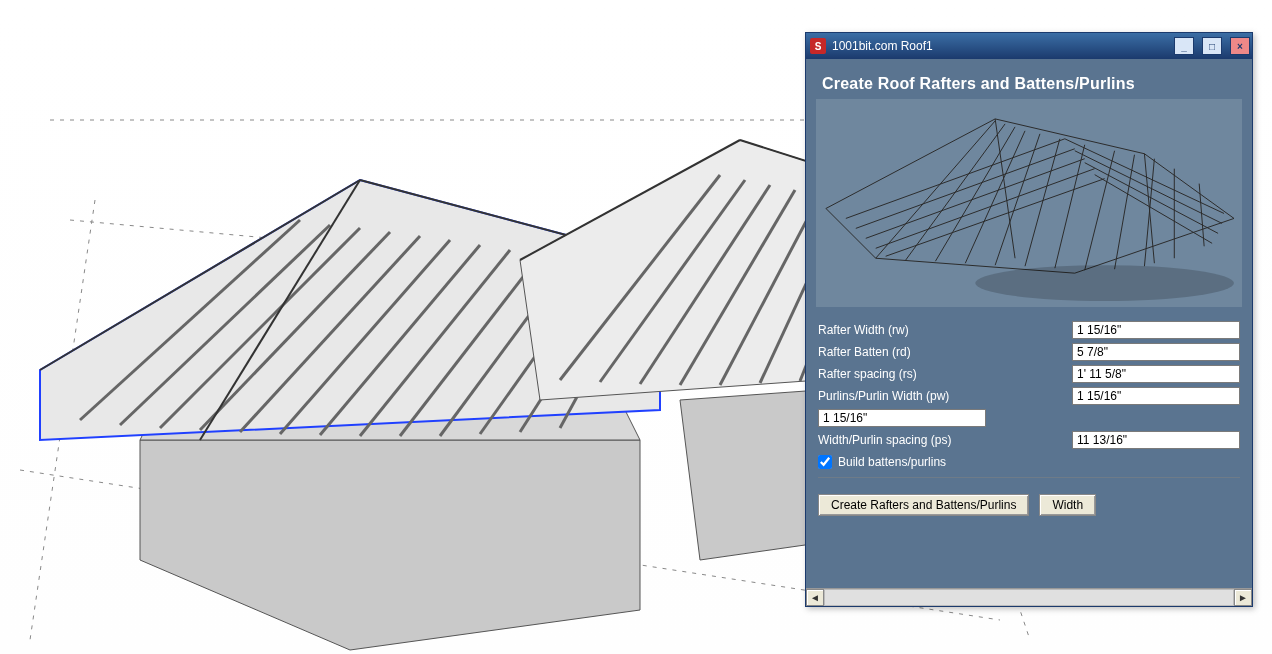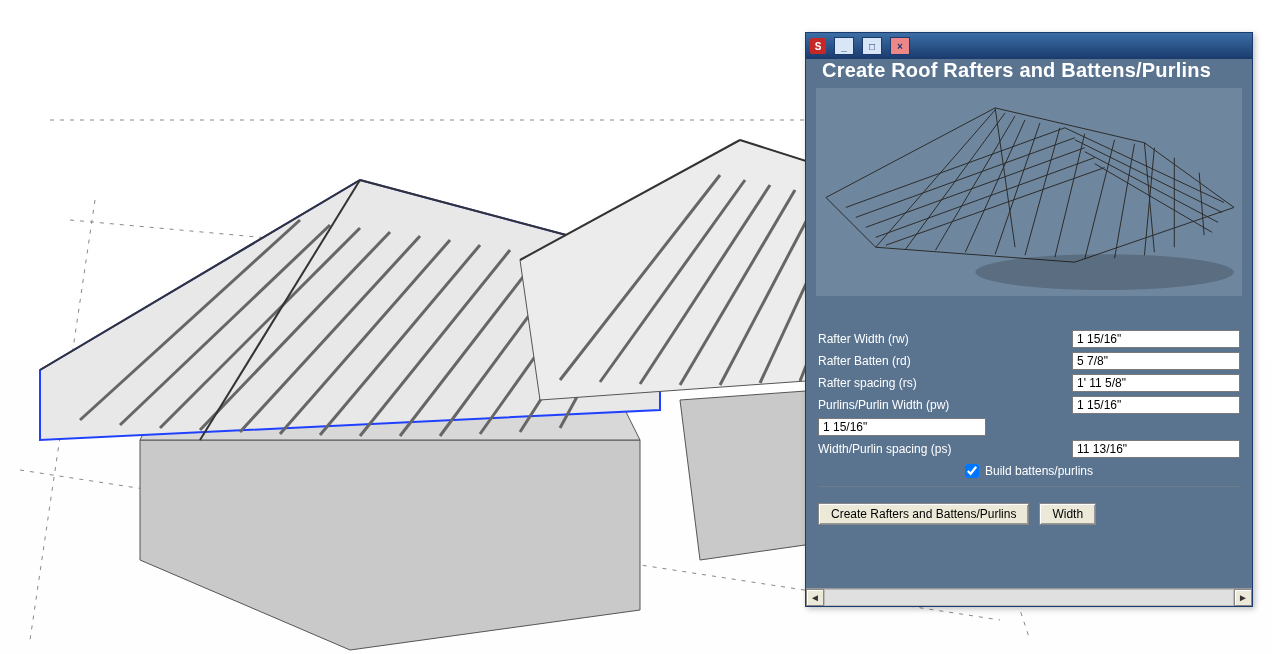--- a/index.html
+++ b/index.html
@@ -52,60 +52,59 @@
   .titlebar .win-btn.close { background:#e88; }
 
   .dialog-body {
     flex:1;
     background: #5a7490;
     display:flex; flex-direction:column;
     overflow:hidden;
     position: relative;
   }
   .dialog-heading {
-    color:#fff; font-size: 20px; font-weight:bold;
-    padding: 0 16px 6px 16px;
+    color:#fff; font-size: 16px; font-weight:bold;
+    padding: 16px 16px 6px 16px;
     font-family: Arial, Helvetica, sans-serif;
     letter-spacing: .2px;
   }
   .preview-area {
     margin: 0 10px 8px 10px;
     height: 208px;
     background: #6f879e;
     position:relative; overflow:hidden;
     border: none;
   }
   .preview-area svg { position:absolute; inset:0; }
 
   .form-area {
     padding: 4px 12px 6px 12px;
     font-size: 12px;
     color:#fff;
-    margin-top:20px;
   }
   .form-row {
     display:flex; align-items:center;
     height: 22px;
     gap: 8px;
   }
   .form-row label { flex:1; }
   .form-row input[type=text] {
     width: 168px;
     height: 18px;
     font-size: 12px;
     font-family: Tahoma, Arial, sans-serif;
     padding: 0 4px;
     border: 1px solid #7a7a7a;
     background:#fff;
     color:#000;
   }
   .chk-row {
     display:flex; align-items:center; gap:6px;
     padding: 4px 0 2px 0;
-    color:#fff; font-size:12px;justify-content:center;
+    color:#fff; font-size:12px;
   }
   .chk-row input { width:14px; height:14px; }
   .hr { height:1px; background: rgba(255,255,255,.35); margin: 6px 0 0 0; border-bottom:1px solid rgba(0,0,0,.25); }
 
   .button-bar {
     display:flex; gap:10px; padding: 10px 28px 8px 12px;
   }
   .push-btn {
     background: #ece9d8;
     border: 1px solid #888;
@@ -198,20 +197,21 @@
         <line x1="520" y1="260" x2="740" y2="140"></line>
         <line x1="740" y1="140" x2="960" y2="210"></line>
       </g>
     </g>
   </svg>
 </div>
 
 <div class="dialog-window">
   <div class="titlebar">
     <span class="app-icon">S</span>
+    <span class="title">1001bit.com Roof1</span>
     <span class="win-btn">_</span>
     <span class="win-btn">□</span>
     <span class="win-btn close">×</span>
   </div>
 
   <div class="dialog-body">
     <div class="dialog-heading">Create Roof Rafters and Battens/Purlins</div>
 
     <div class="preview-area">
       <svg viewBox="0 0 428 208">

